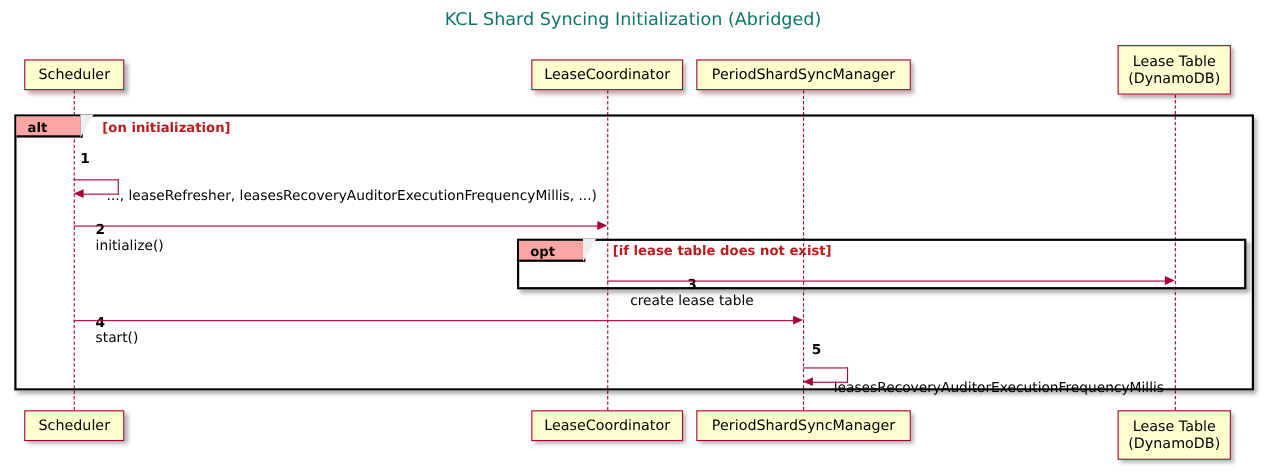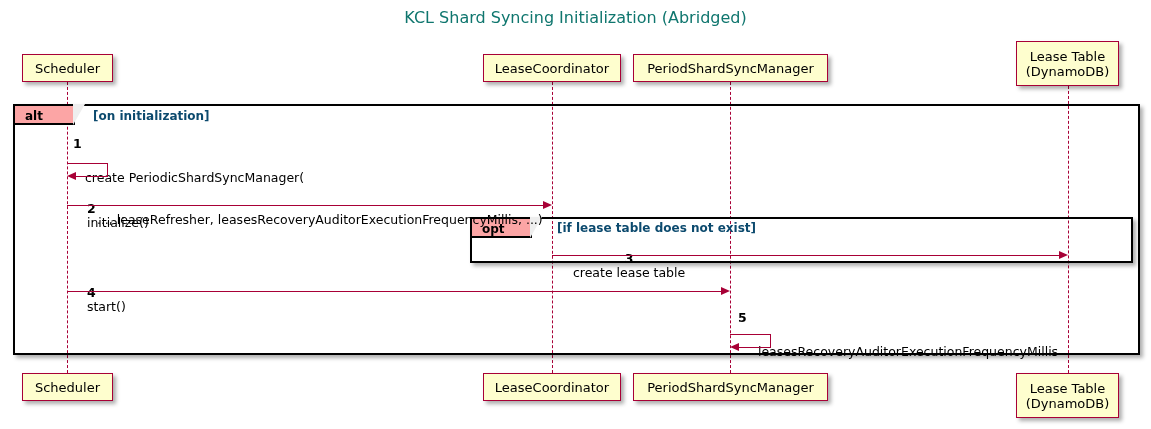--- a/index.html
+++ b/index.html
@@ -81,21 +81,21 @@
     top: -2px;
     width: 0;
     height: 0;
     border-left: 12px solid #EEEEEE;
     border-bottom: 21px solid transparent;
   }
   .frame-label {
     position: absolute;
     font-size: 12px;
     font-weight: bold;
-    color: #0c4a6e;
+    color: #b91c1c;
     white-space: pre;
   }
   
   .arrow-line {
     position: absolute;
     height: 0;
     border-top: 1.6px solid #A80036;
   }
   .arrow-head-right {
     position: absolute;
@@ -147,21 +147,20 @@
   <div class="frame-label" style="left:93px; top:109px;">[on initialization]</div>
 
   <div class="frame" style="left:470px; top:217px; width:663px; height:46px;"></div>
   <div class="frame-tab" style="left:472px; top:219px; width:60px;">
     <span>opt</span>
   </div>
   <div class="frame-label" style="left:557px; top:221px;">[if lease table does not exist]</div>
 
   <div class="msg-label" style="left:85px; top:129px;">
     <span class="msg-num" style="position:absolute; left:-12px; top:8px;">1</span>
-    <div>create PeriodicShardSyncManager(</div>
     <div>   ..., leaseRefresher, leasesRecoveryAuditorExecutionFrequencyMillis, ...)</div>
   </div>
   <div class="arrow-line" style="left:67px; top:163px; width:41px;"></div>
   <div class="vline" style="left:107px; top:163px; height:14px;"></div>
   <div class="arrow-line" style="left:75px; top:176px; width:33px;"></div>
   <div class="arrow-head-left" style="left:67px; top:172px;"></div>
 
   <div class="msg-label" style="left:71px; top:188px;">
     <span class="msg-num">2</span>
     <span>initialize()</span>

